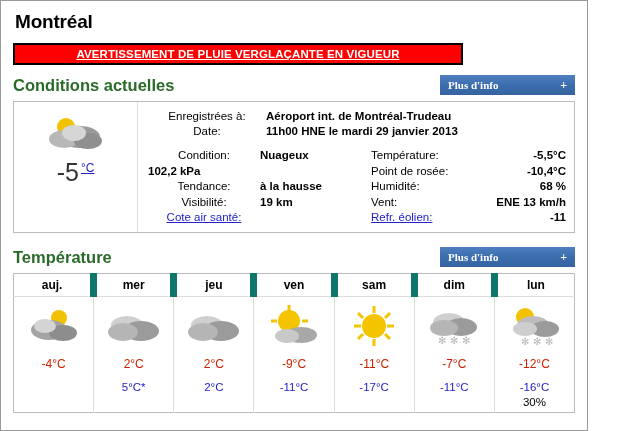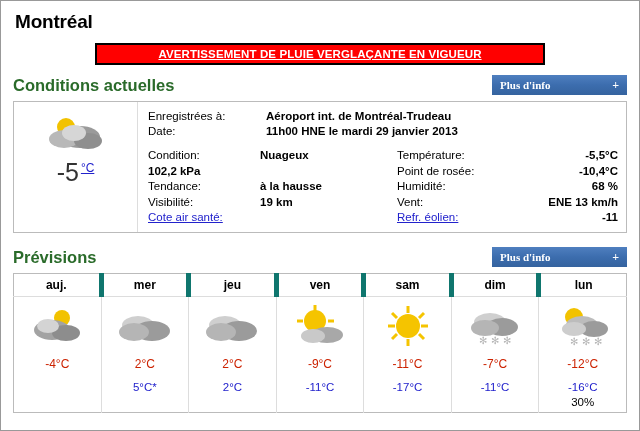--- a/index.html
+++ b/index.html
@@ -10,37 +10,37 @@
     width: 640px;
     height: 431px;
     background: #ffffff;
     font-family: "Liberation Sans", sans-serif;
     font-size: 12px;
     color: #000000;
     overflow: hidden;
   }
   .page {
     position: relative;
-    width: 640px;
+    width: 588px;
     height: 431px;
     box-sizing: border-box;
     border: 1px solid #999;
     padding: 8px 12px 0 12px;
   }
   .city-title {
     font-size: 19px;
     font-weight: bold;
     color: #000;
     margin: 2px 0 10px 2px;
     letter-spacing: -0.2px;
   }
   
   .warning-wrap {
     display: flex;
-    justify-content: center;
+    justify-content: flex-start;
     margin: 4px 0 10px 0;
   }
   .warning-banner {
     background: #ff0000;
     border: 2px solid #000;
     color: #ffffff;
     font-weight: bold;
     font-size: 11.5px;
     text-align: center;
     padding: 3px 10px 3px 10px;
@@ -115,20 +115,21 @@
     font-size: 12px;
     color: #2222cc;
     text-decoration: underline;
     vertical-align: super;
     margin-left: 2px;
   }
   .cur-right {
     flex: 1;
     padding: 7px 8px 6px 10px;
     box-sizing: border-box;
+    text-align: center;
   }
   .stn-row {
     display: flex;
     font-size: 11.5px;
     line-height: 15px;
   }
   .stn-label {
     width: 118px;
     color: #000;
   }
@@ -172,21 +173,21 @@
     width: 100%;
     border-collapse: collapse;
     border: 1px solid #bbbbbb;
     table-layout: fixed;
   }
   .forecast-table th {
     font-size: 12px;
     font-weight: bold;
     text-align: center;
     padding: 4px 0 4px 0;
-    border-right: 5px solid #0f766e;
+    border-right: 7px solid #0f766e;
     border-bottom: 1px solid #dddddd;
     background: #ffffff;
   }
   .forecast-table th:last-child { border-right: none; }
   .forecast-table td {
     vertical-align: top;
     text-align: center;
     border-right: 1px solid #dddddd;
     padding: 6px 0 4px 0;
     height: 100px;
@@ -301,21 +302,21 @@
           <div class="cond-row">
             <span class="lbl link">Refr. éolien:</span>
             <span class="val">-11</span>
           </div>
         </div>
       </div>
     </div>
   </div>
 
   <div class="section-head">
-    <div class="section-title">Prévisions</div>
+    <div class="section-title">Température</div>
     <div class="moreinfo-btn">
       <span>Plus d'info</span>
       <span class="plus">+</span>
     </div>
   </div>
 
   <table class="forecast-table">
     <thead>
       <tr>
         <th>auj.</th>

